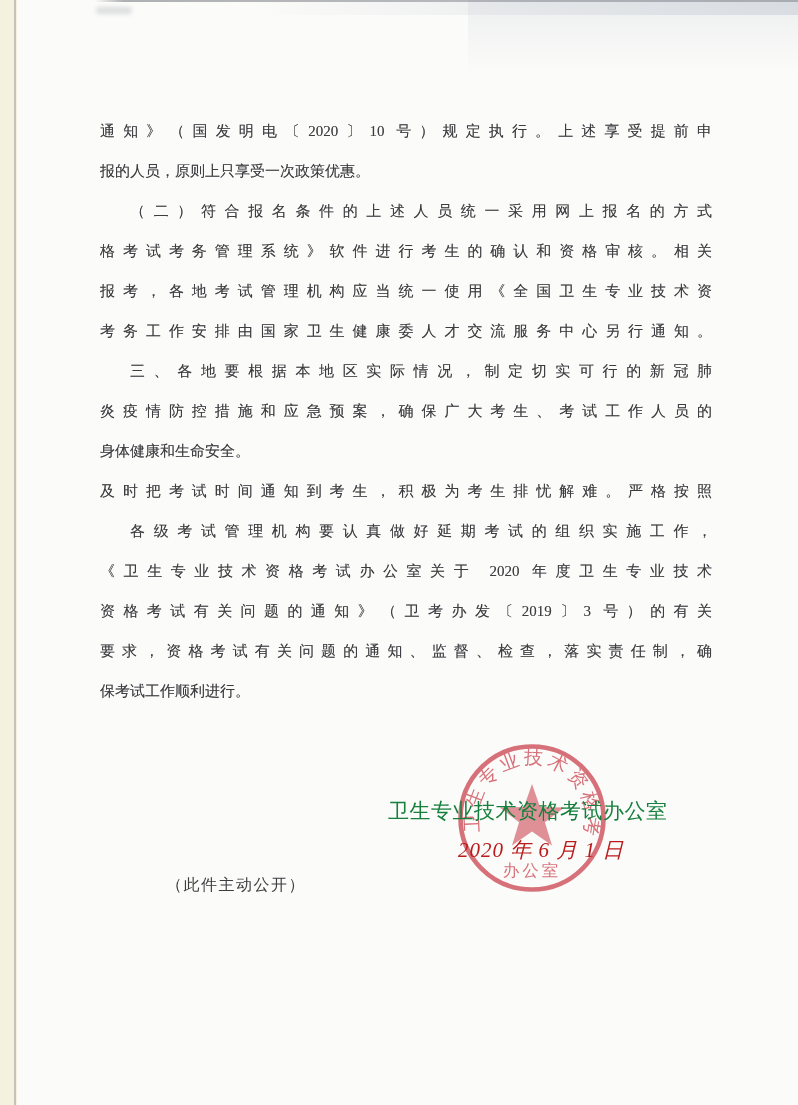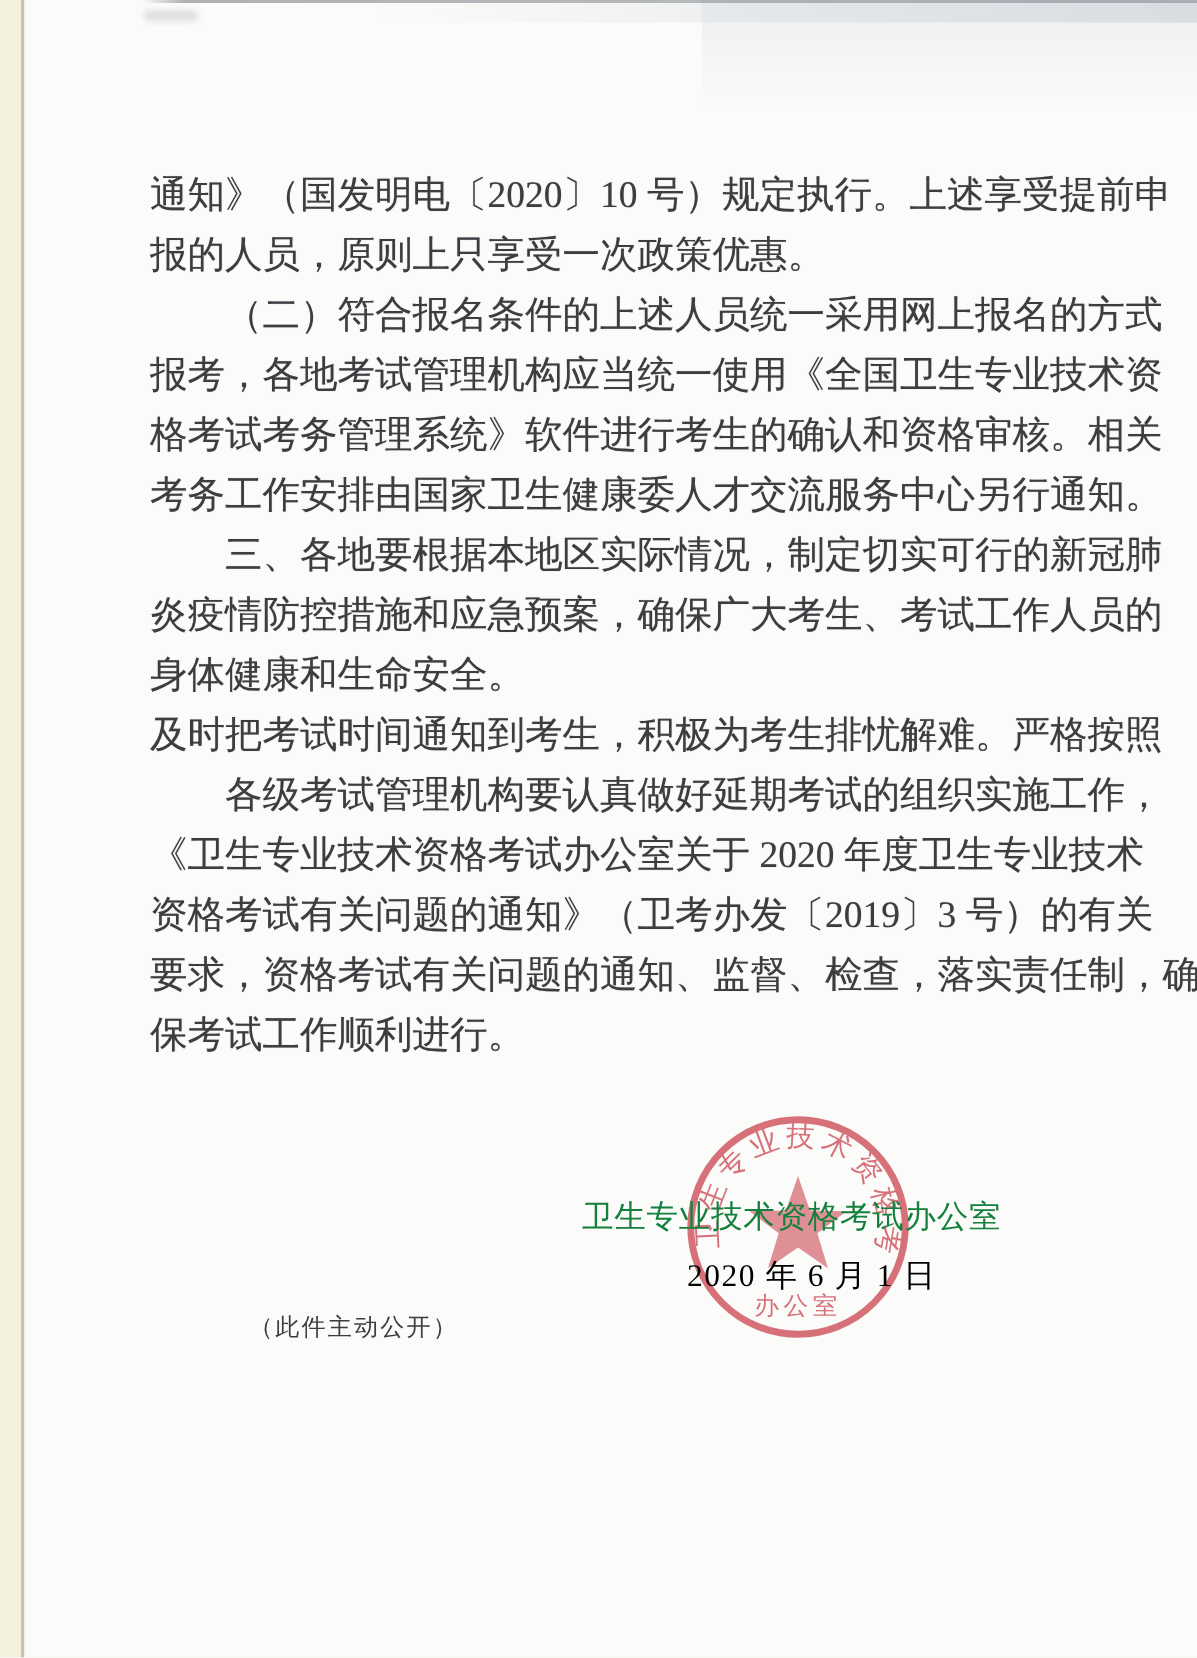--- a/index.html
+++ b/index.html
@@ -71,21 +71,21 @@
     height: 7px;
     background: rgba(150,156,164,0.30);
     border-radius: 4px;
     filter: blur(2px);
   }
   .content {
     position: absolute;
     left: 100px;
     top: 111px;
     width: 612px;
-    font-size: 25px;
+    font-size: 15px;
     color: #3d3d41;
     text-shadow: 0 0 0.6px rgba(61,61,65,0.45);
   }
   .line {
     height: 40px;
     line-height: 40px;
     text-align: justify;
     text-align-last: justify;
     text-justify: inter-character;
     white-space: nowrap;
@@ -105,22 +105,23 @@
     letter-spacing: 0.5px;
     color: #15803d;
     z-index: 3;
   }
   .sig-date {
     position: absolute;
     top: 836px;
     left: 458px;
     font-size: 21px;
     letter-spacing: 1px;
-    color: #000000;
+    color: #b91c1c;
     z-index: 3;
+    font-style: italic;
   }
   .publicity {
     position: absolute;
     top: 875px;
     left: 166px;
     font-size: 16px;
     letter-spacing: 1.5px;
     color: #3d3d41;
   }
   .seal {
@@ -141,22 +142,22 @@
 <div class="page-edge-line"></div>
 <div class="top-band"></div>
 <div class="top-right-wash"></div>
 <div class="top-scan-line"></div>
 <div class="top-smudge"></div>
 
 <div class="content" id="content">
     <div class="line">通知》（国发明电〔2020〕10 号）规定执行。上述享受提前申</div>
     <div class="line last">报的人员，原则上只享受一次政策优惠。</div>
     <div class="line indent">（二）符合报名条件的上述人员统一采用网上报名的方式</div>
+    <div class="line">格考试考务管理系统》软件进行考生的确认和资格审核。相关</div>
     <div class="line">报考，各地考试管理机构应当统一使用《全国卫生专业技术资</div>
-    <div class="line">格考试考务管理系统》软件进行考生的确认和资格审核。相关</div>
     <div class="line">考务工作安排由国家卫生健康委人才交流服务中心另行通知。</div>
     <div class="line indent">三、各地要根据本地区实际情况，制定切实可行的新冠肺</div>
     <div class="line">炎疫情防控措施和应急预案，确保广大考生、考试工作人员的</div>
     <div class="line last">身体健康和生命安全。</div>
     <div class="line">及时把考试时间通知到考生，积极为考生排忧解难。严格按照</div>
     <div class="line indent">各级考试管理机构要认真做好延期考试的组织实施工作，</div>
     <div class="line">《卫生专业技术资格考试办公室关于 2020 年度卫生专业技术</div>
     <div class="line">资格考试有关问题的通知》（卫考办发〔2019〕3 号）的有关</div>
     <div class="line">要求，资格考试有关问题的通知、监督、检查，落实责任制，确</div>
     <div class="line last">保考试工作顺利进行。</div>

